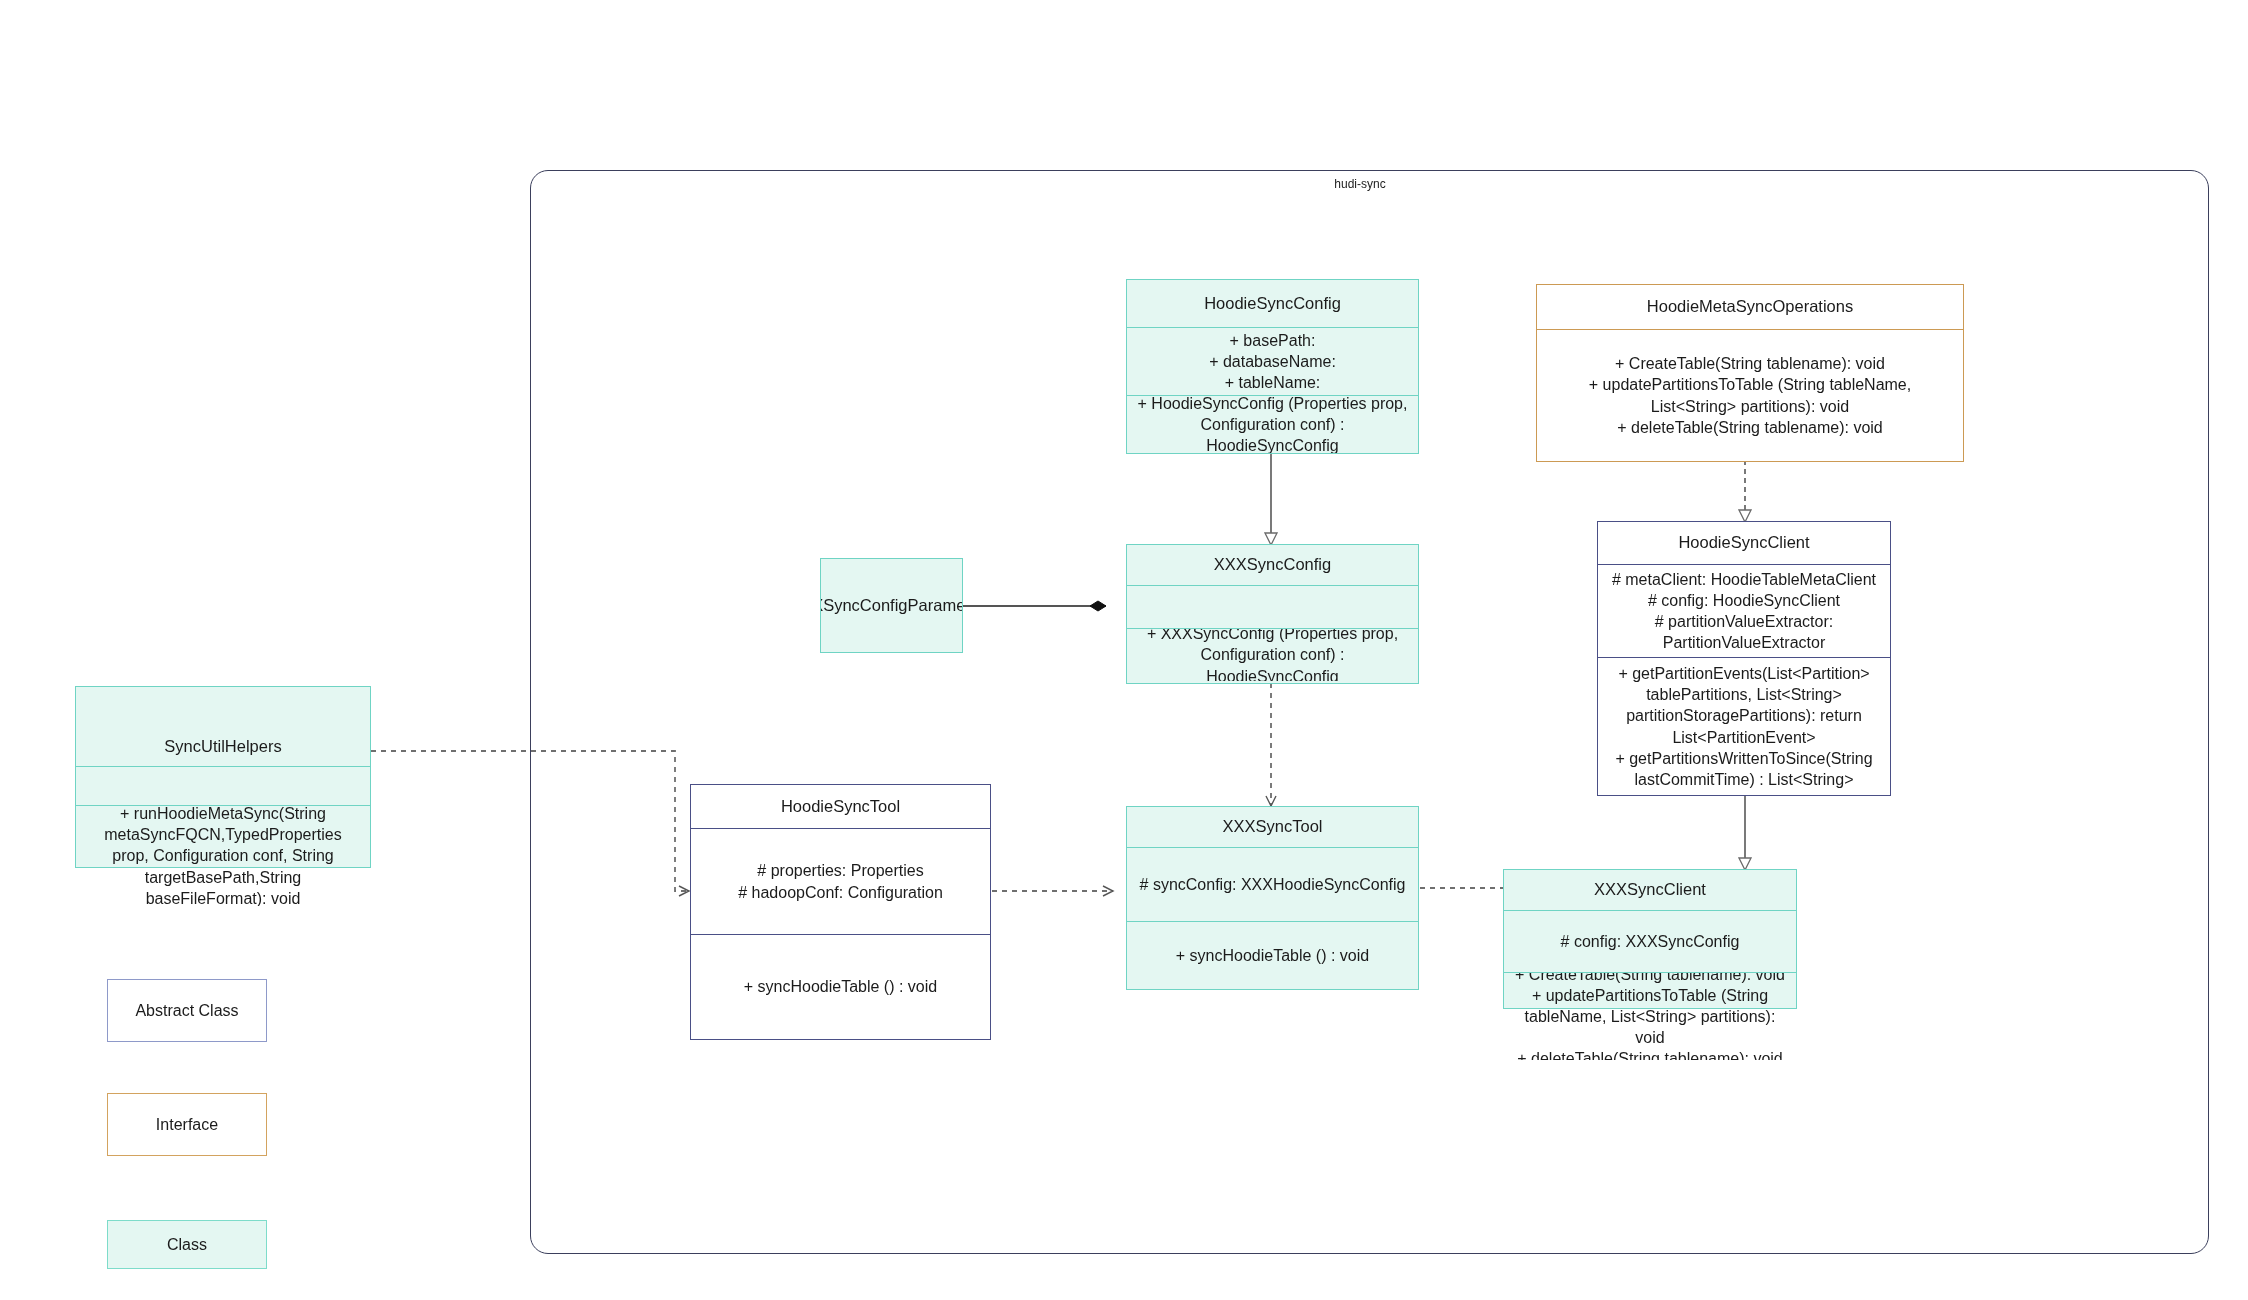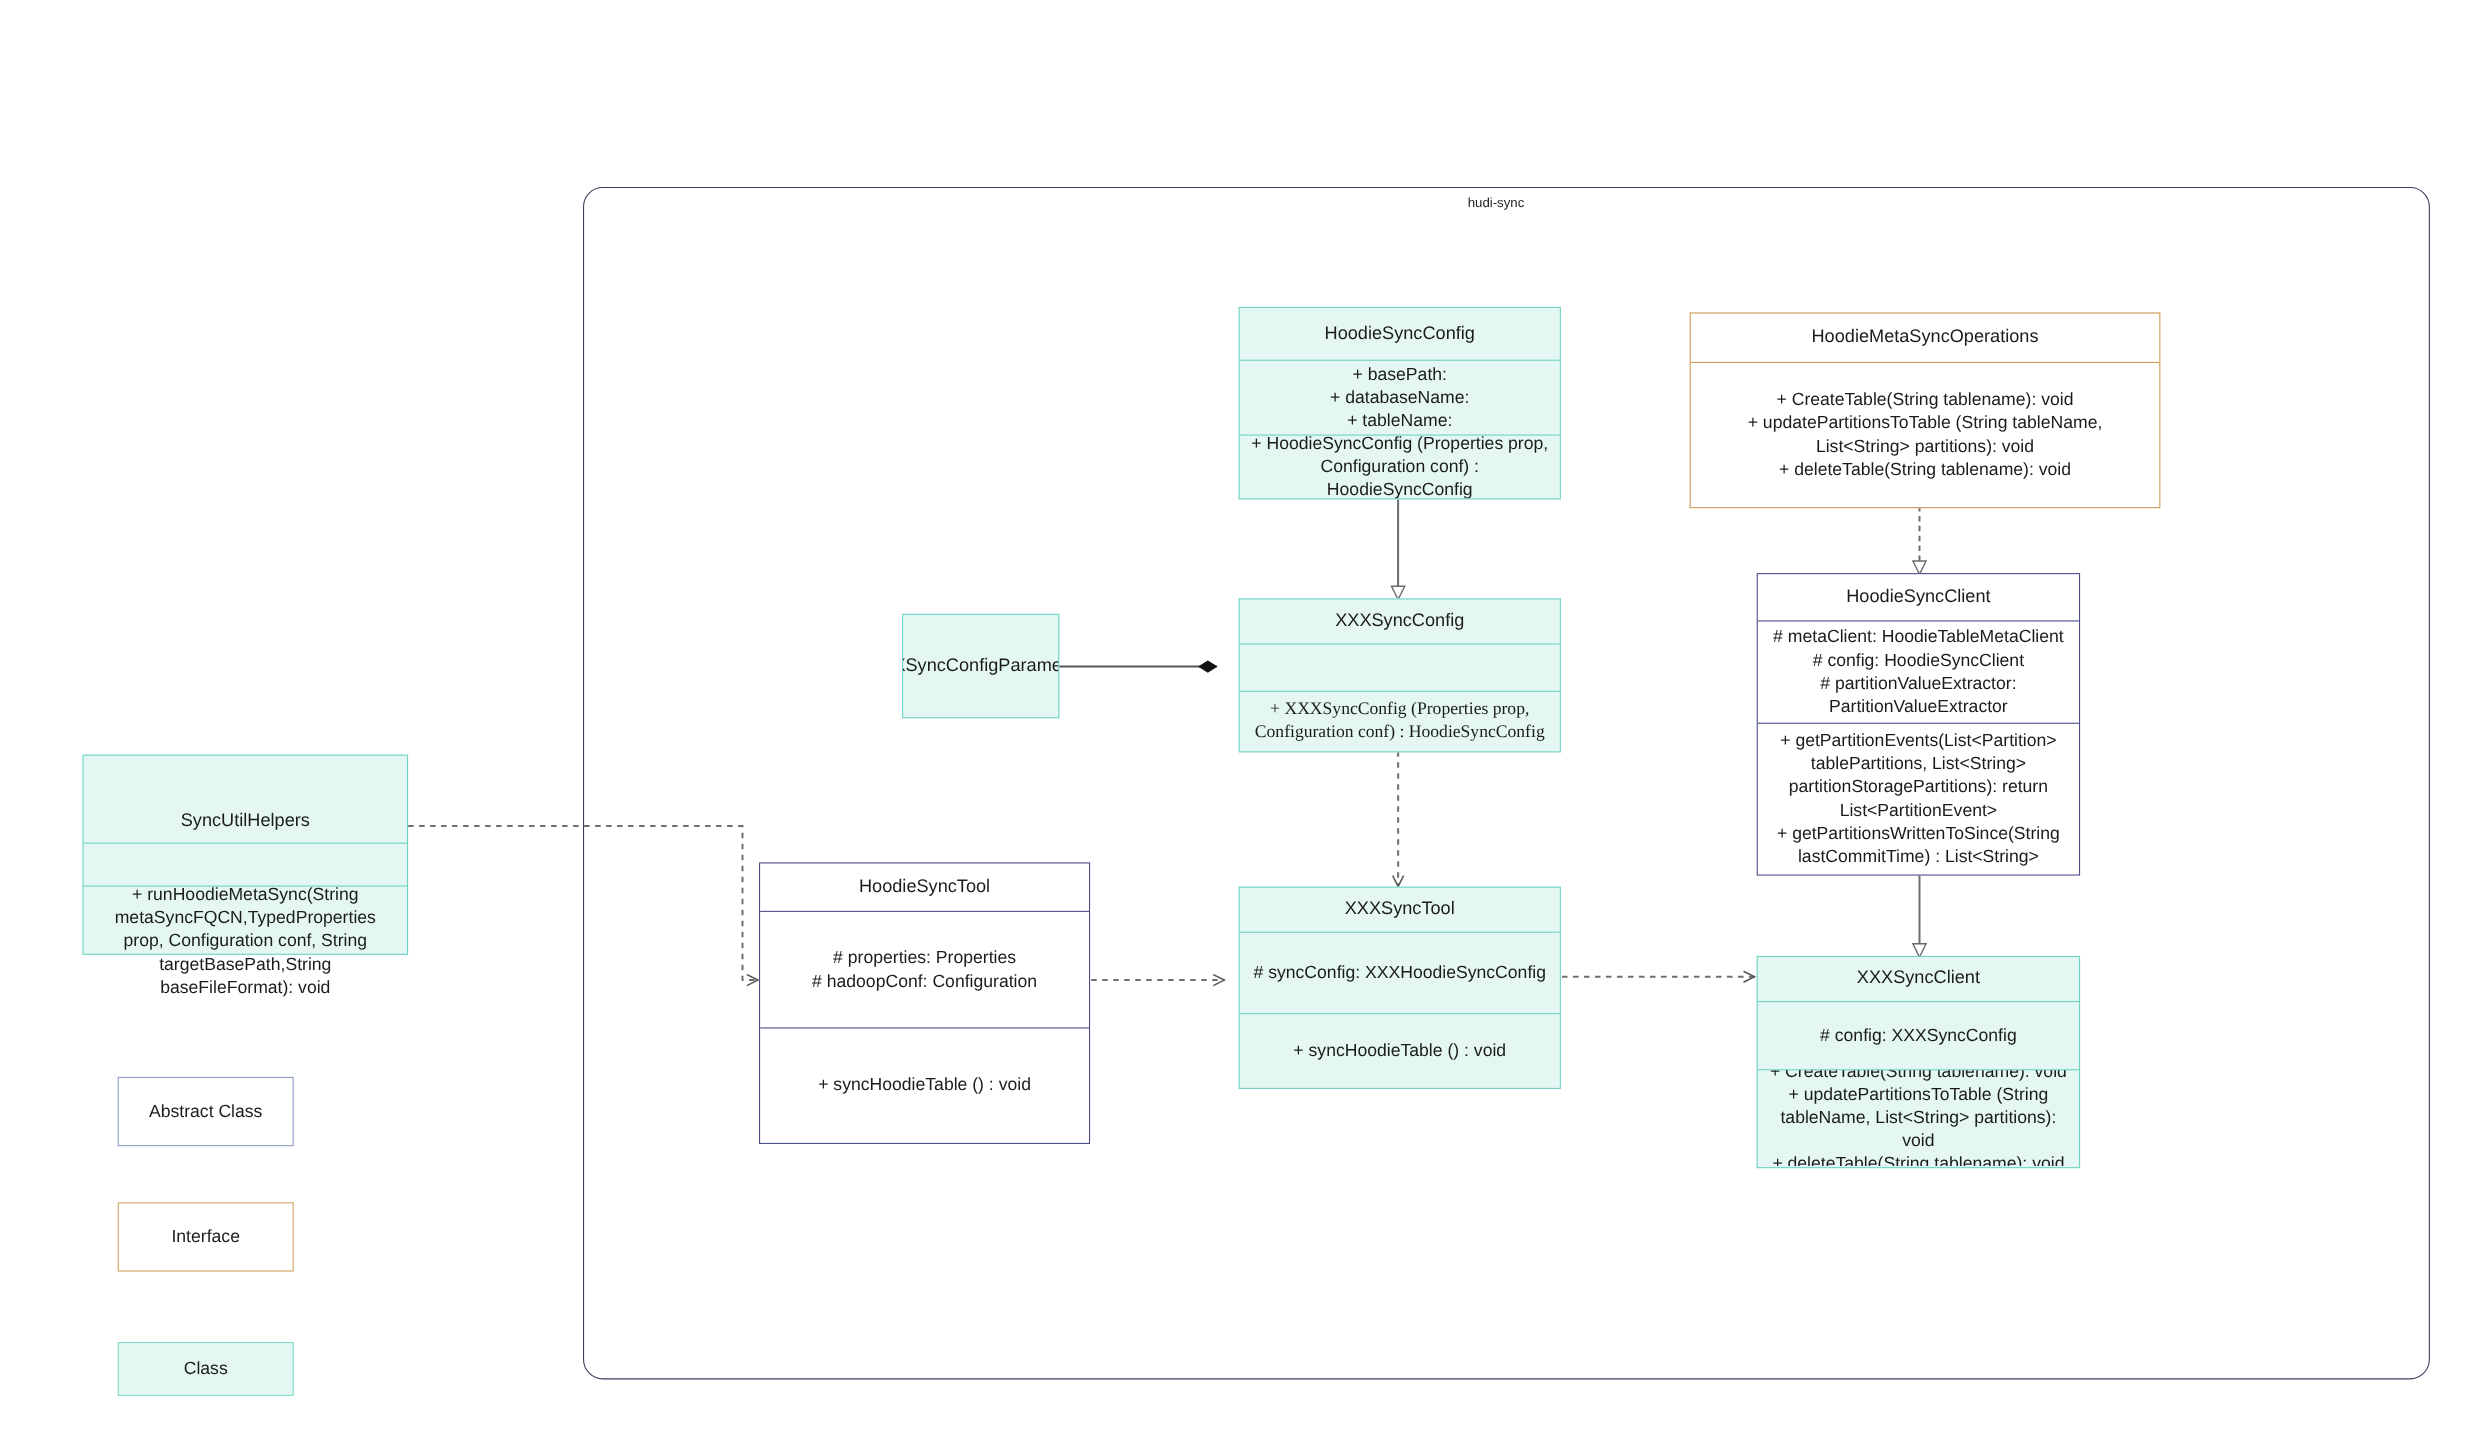--- a/index.html
+++ b/index.html
@@ -149,21 +149,21 @@
 +   deleteTable(String tablename): void</div>
   </div>
 
   <div class="umlbox t-class" style="left:820px;top:558px;width:143px;height:95px;">
     <div class="sect name" style="height:93px;">XXXSyncConfigParameters</div>
   </div>
 
   <div class="umlbox t-class" style="left:1126px;top:544px;width:293px;height:140px;">
     <div class="sect name" style="height:40px;">XXXSyncConfig</div>
     <div class="sect" style="height:43px;"></div>
-    <div class="sect" style="height:53px;font-family:Liberation Serif, serif;">+   XXXSyncConfig (Properties prop, Configuration conf) : HoodieSyncConfig</div>
+    <div class="sect" style="height:53px;">+   XXXSyncConfig (Properties prop, Configuration conf) : HoodieSyncConfig</div>
   </div>
 
   <div class="umlbox t-abstract" style="left:1597px;top:521px;width:294px;height:275px;">
     <div class="sect name" style="height:42px;">HoodieSyncClient</div>
     <div class="sect" style="height:93px;">#   metaClient: HoodieTableMetaClient
 #   config: HoodieSyncClient
 #   partitionValueExtractor: PartitionValueExtractor</div>
     <div class="sect" style="height:138px;">+   getPartitionEvents(List&lt;Partition&gt; tablePartitions, List&lt;String&gt; partitionStoragePartitions): return List&lt;PartitionEvent&gt;
 +   getPartitionsWrittenToSince(String lastCommitTime) : List&lt;String&gt;</div>
   </div>
@@ -180,21 +180,21 @@
 #   hadoopConf: Configuration</div>
     <div class="sect" style="height:104px;">+   syncHoodieTable () : void</div>
   </div>
 
   <div class="umlbox t-class" style="left:1126px;top:806px;width:293px;height:184px;">
     <div class="sect name" style="height:40px;">XXXSyncTool</div>
     <div class="sect" style="height:74px;">#   syncConfig: XXXHoodieSyncConfig</div>
     <div class="sect" style="height:68px;">+   syncHoodieTable () : void</div>
   </div>
 
-  <div class="umlbox t-class" style="left:1597px;top:869px;width:294px;height:193px;">
+  <div class="umlbox t-class" style="left:1503px;top:869px;width:294px;height:140px;">
     <div class="sect name" style="height:40px;">XXXSyncClient</div>
     <div class="sect" style="height:62px;">#    config: XXXSyncConfig</div>
     <div class="sect" style="height:88px;">+   CreateTable(String tablename): void
 +   updatePartitionsToTable (String tableName, List&lt;String&gt; partitions): void
 +   deleteTable(String tablename): void</div>
   </div>
 
   <div class="legend-box lg-abstract" style="left:107px;top:979px;width:160px;height:63px;">Abstract Class</div>
 
   <div class="legend-box lg-interface" style="left:107px;top:1093px;width:160px;height:63px;">Interface</div>

